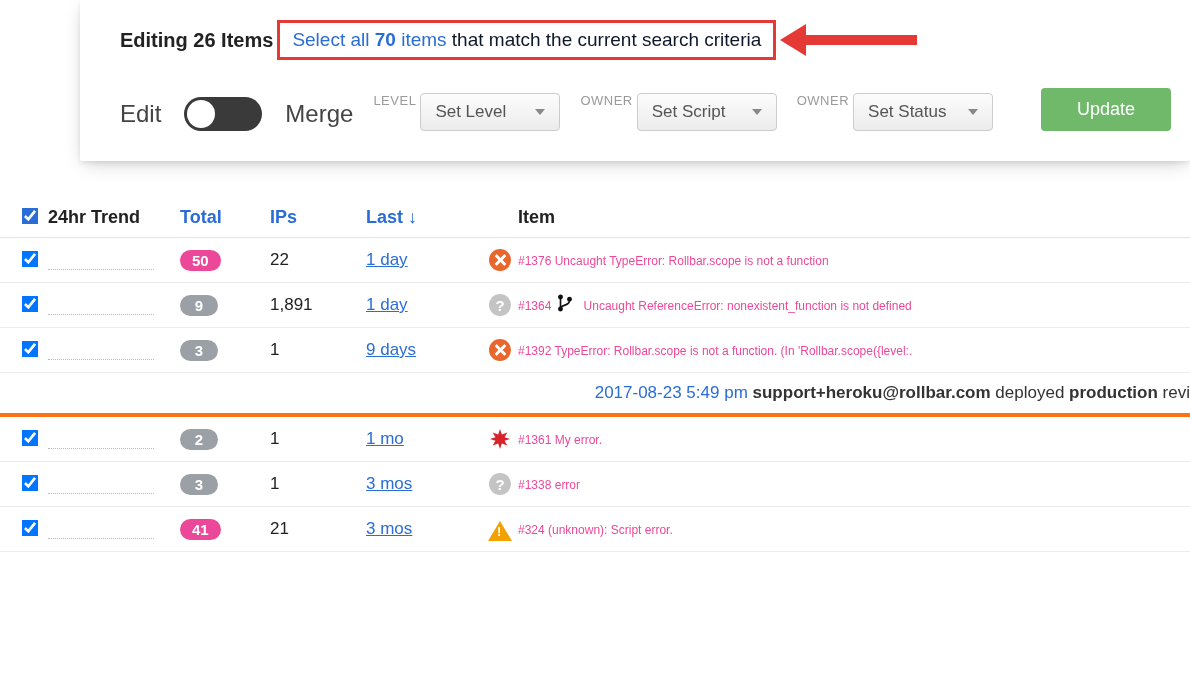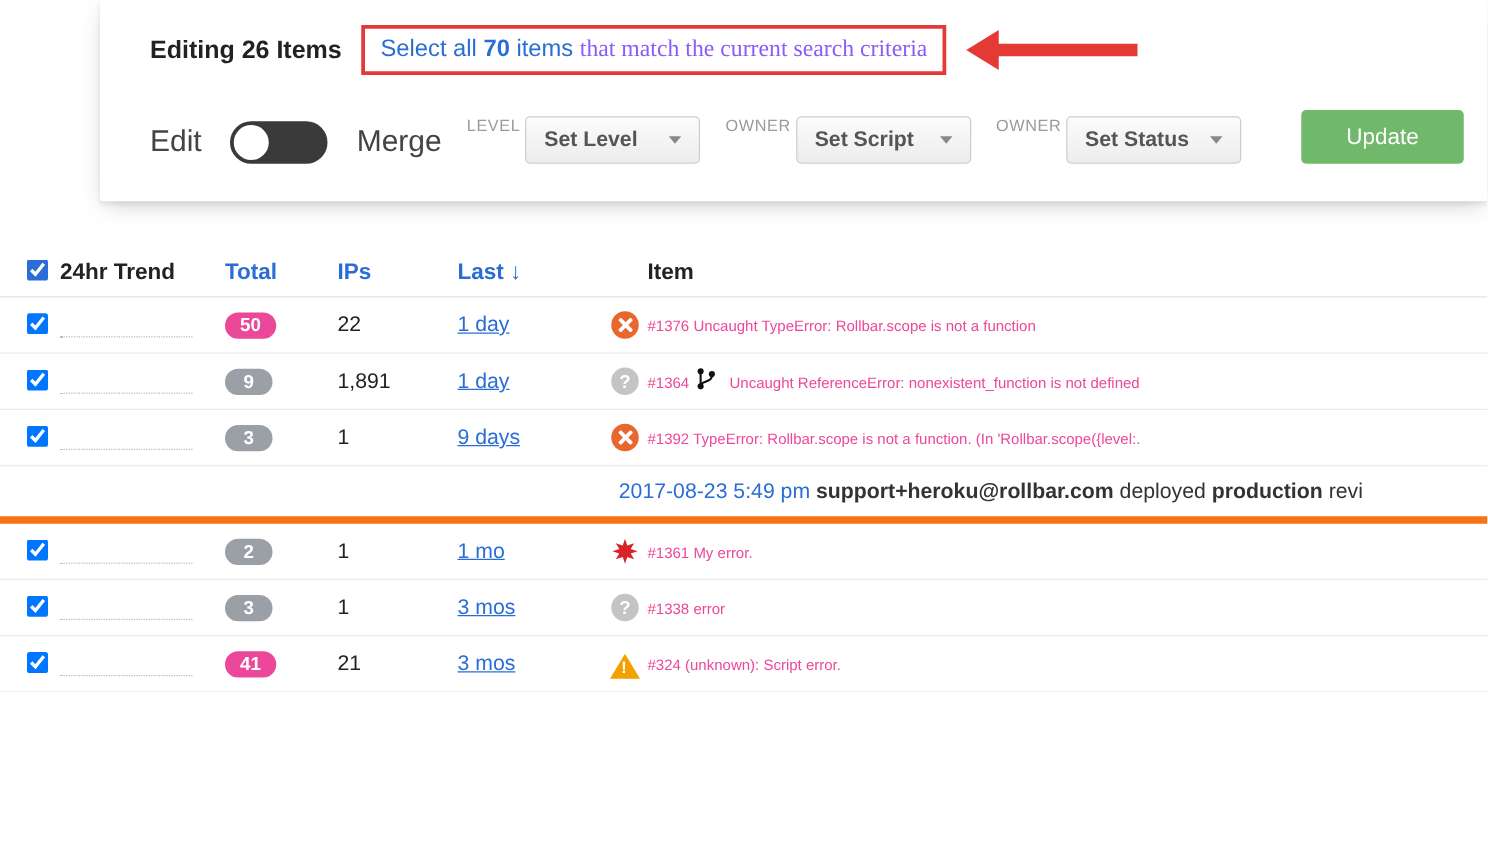--- a/index.html
+++ b/index.html
@@ -16,36 +16,36 @@
     margin: 0 0 0 80px;
     padding: 20px 40px 30px 40px;
     background: #fff;
     box-shadow: 0 6px 18px -4px rgba(0,0,0,0.2), 0 2px 4px rgba(0,0,0,0.08);
     border-radius: 2px;
     position: relative;
   }
   .editing-line {
     display: flex;
     align-items: center;
-    gap: 16px;
+    gap: 4px;
     margin-bottom: 28px;
   }
   .editing-title {
     font-weight: 700;
     font-size: 20px;
     color: #222;
   }
   .select-all-box {
     border: 3px solid #e53935;
     padding: 6px 12px;
     font-size: 19px;
   }
   .select-all-box .link { color: #2a6dd6; }
   .select-all-box .bold { font-weight: 700; color:#2a6dd6; }
-  .select-all-box .rest { color: #8b5cf6; font-family: Liberation Serif, serif; }
+  .select-all-box .rest { color: #0f172a; }
   .arrow-wrap {
     position: relative;
     width: 140px;
     height: 36px;
   }
   .arrow-body {
     position: absolute;
     top: 13px;
     left: 22px;
     width: 115px;
@@ -99,21 +99,20 @@
     border: 1px solid #ccc;
     background: linear-gradient(#fcfcfc,#ececec);
     border-radius: 4px;
     padding: 8px 14px;
     display: flex;
     align-items: center;
     gap: 10px;
     font-size: 17px;
     color: #555;
     min-width: 140px;
-    font-weight: bold;
   }
   .caret {
     margin-left:auto;
     width:0; height:0;
     border-left:5px solid transparent;
     border-right:5px solid transparent;
     border-top:6px solid #888;
   }
   .btn-update {
     background: #70b96b;
@@ -178,21 +177,21 @@
     font-weight:600;
   }
   .badge.orange { background:#ec4899; }
   .badge.gray { background:#9aa0a6; }
   .link { color:#2a6dd6; }
   .item-link { color:#ec4899; font-size:12px; }
   .chk {
     width:16px; height:16px;
     transform: scale(1.05);
   }
-  .deploy-row { color:#333; font-size:17px; border-bottom:6px solid #f97316; padding:10px 0 10px 11px; }
+  .deploy-row { color:#333; font-size:17px; border-bottom:4px solid #f97316; padding:10px 0 10px 11px;justify-content:flex-end; }
   .deploy-row .ts { color:#2a6dd6; }
   .deploy-row b { font-weight:700; }
   .ic-error {
     width:22px;height:22px;border-radius:50%;
     background:#e9662c;position:relative;
   }
   .ic-error::before,.ic-error::after{
     content:"";position:absolute;left:10px;top:4px;width:3px;height:14px;background:#fff;border-radius:1px;
   }
   .ic-error::before{ transform:rotate(45deg);}

